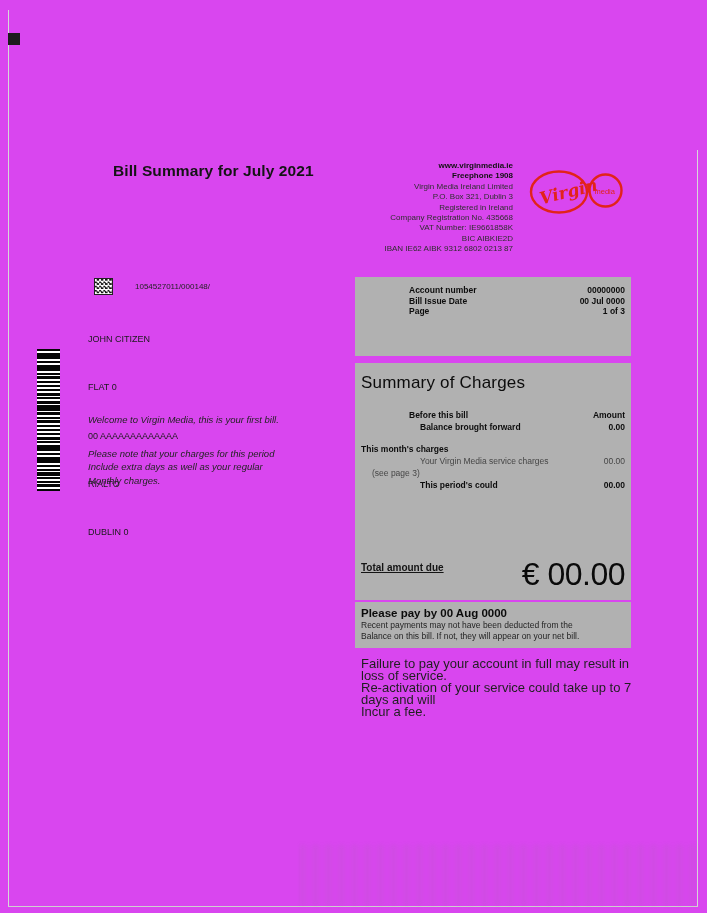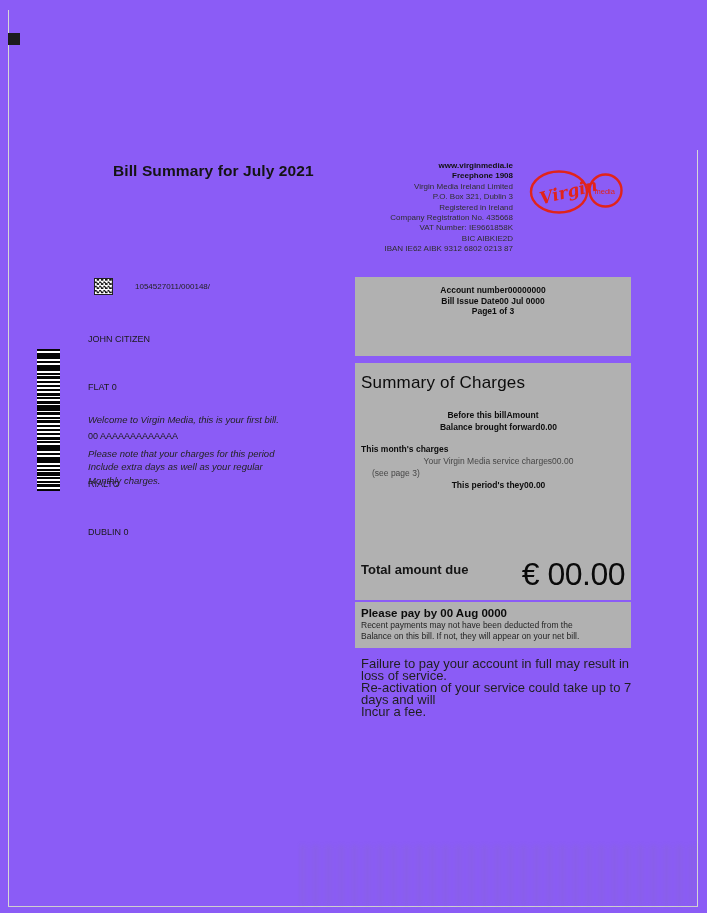--- a/index.html
+++ b/index.html
@@ -1,17 +1,17 @@
 <!DOCTYPE html>
 <html><head>
 <meta charset="utf-8">
 <style>
   html,body { margin:0; padding:0; background:#ffffff; }
   body { font-family:"Liberation Sans", sans-serif; color:#141414; }
-  .canvas { position:relative; width:707px; height:913px; background:#8b5cf6; overflow:hidden; }
+  .canvas { position:relative; width:707px; height:913px; background:#d946ef; overflow:hidden; }
 
   
   .edge { position:absolute; background:#d7d7d7; }
   .edge.left   { left:8px; top:10px; width:1px; height:896px; }
   .edge.right  { left:697px; top:150px; width:1px; height:756px; }
   .edge.bottom { left:8px; top:906px; width:690px; height:1px; background:#cfcfcf; }
   .smudge { position:absolute; left:300px; top:845px; width:396px; height:60px;
             background:repeating-linear-gradient(90deg, rgba(130,130,130,0.10) 0 5px, rgba(130,130,130,0.02) 5px 13px);
             filter:blur(2px); }
 
@@ -24,21 +24,21 @@
   .company .b { font-weight:bold; color:#111; }
 
   .logo { position:absolute; left:528px; top:167px; width:95px; height:50px; }
 
   
   .panel { position:absolute; left:355px; width:276px; background:#b1b1b1; box-sizing:border-box; }
   .panel.account { top:277px; height:79px; padding:8px 6px 0 6px; }
   .panel.summary { top:363px; height:237px; padding:8px 6px 0 6px; }
   .panel.paybox  { top:602px; height:46px; padding:4px 6px 0 6px; }
 
-  .row { display:flex; justify-content:center; }
+  .row { display:flex; justify-content:space-between;margin-left:48px; }
   .acct-row { font-size:8.5px; font-weight:bold; line-height:10.5px; color:#0d0d0d; }
 
   .recipient { position:absolute; left:88px; top:279px; width:240px; }
   .ref-row { display:flex; align-items:flex-start; height:18px; }
   .dmatrix { width:17px; height:15px; margin-left:7px;
              background:repeating-conic-gradient(#161616 0% 25%, #fdfdfd 0% 50%) 0 0/4.2px 4.2px;
              outline:1px solid #222; }
   .ref-num { font-size:8px; color:#222; margin-left:23px; padding-top:3px; }
   .addr-line { font-size:9px; line-height:12.3px; color:#1a1a1a;margin-top:36px; }
 
@@ -54,21 +54,21 @@
 
   .sum-title { font-size:17px; font-weight:normal; color:#0c0c0c; margin:2px 0 16px 0; letter-spacing:.2px; }
   .s-row { font-size:8.5px; line-height:12px; color:#0d0d0d; }
   .s-bold { font-weight:bold; }
   .s-ind { padding-left:11px; }
   .s-dim { color:#464646; }
   .mt { margin-top:10px; }
 
   .total-row { position:absolute; left:6px; right:6px; top:193px; display:flex;
                justify-content:space-between; align-items:flex-start; }
-  .total-label { font-size:13px; font-weight:bold; padding-top:6px; }
+  .total-label { font-size:10px; font-weight:bold; padding-top:6px;text-decoration:underline; }
   .total-value { font-size:32px; color:#0a0a0a; letter-spacing:-0.5px; }
 
   .payby { font-size:11.5px; font-weight:bold; color:#0b0b0b; line-height:14px; }
   .paynote { font-size:8.5px; line-height:11px; color:#242424; }
 
   .footer { position:absolute; left:361px; top:658px; width:280px; font-size:13px;
             line-height:12px; color:#1f1f1f; }
 </style>
 </head>
 <body>
@@ -153,21 +153,21 @@
       <span>0.00</span>
     </div>
 
     <div class="s-row s-bold mt">This month's charges</div>
     <div class="row s-row s-dim">
       <span class="s-ind">Your Virgin Media service charges</span>
       <span>00.00</span>
     </div>
     <div class="s-row s-dim s-ind">(see page 3)</div>
     <div class="row s-row s-bold">
-      <span class="s-ind">This period's they</span>
+      <span class="s-ind">This period's could</span>
       <span>00.00</span>
     </div>
 
     <div class="total-row">
       <span class="total-label">Total amount due</span>
       <span class="total-value">€ 00.00</span>
     </div>
   </div>
 
   <div class="panel paybox">

